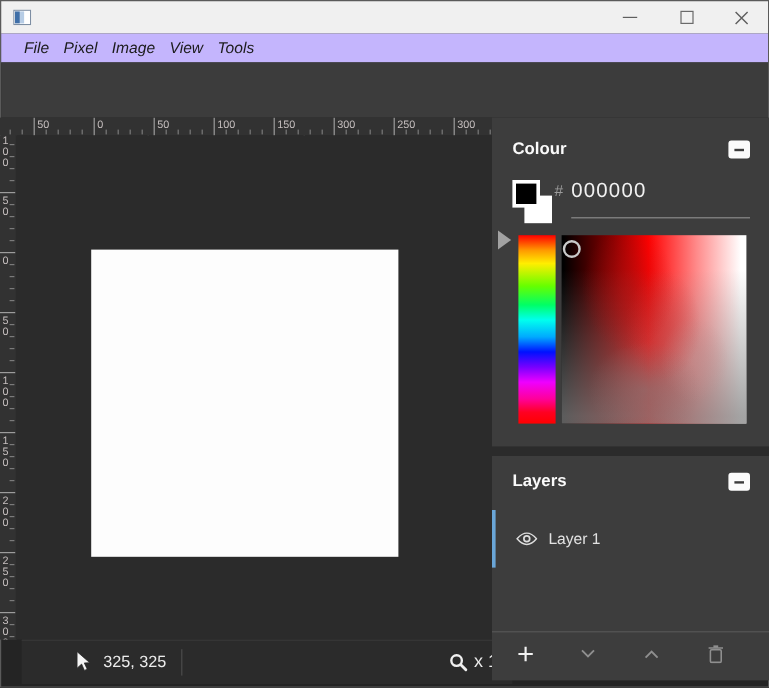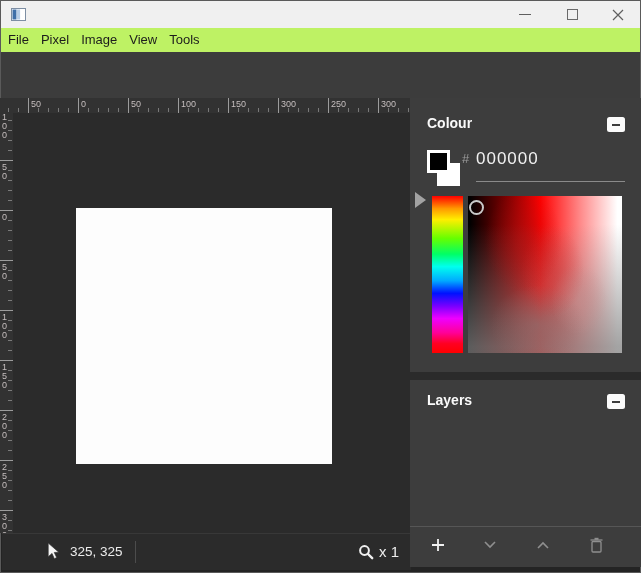--- a/index.html
+++ b/index.html
@@ -10,21 +10,21 @@
   
   .titlebar { position:absolute; left:1px; top:1px; width:639px; height:27px; background:#f0f0f0; }
   .app-icon { position:absolute; left:10px; top:7px; }
   .title-text { position:absolute; left:26px; top:0; height:27px; line-height:27px; font-size:12px; color:#3f3f3f; }
   .win-btn { position:absolute; top:0; width:38px; height:27px; display:flex; align-items:center; justify-content:center; }
   .win-btn.min { left:505px; } .win-btn.max { left:552px; } .win-btn.close { left:598px; }
   .glyph-min { width:12px; height:0; border-top:1.4px solid #5f5f5f; }
   .glyph-max { width:11px; height:11px; border:1.2px solid #6a6a6a; }
 
   
-  .menubar { position:absolute; left:1px; top:28px; width:639px; height:24px; background:#bef264; display:flex; align-items:center; padding-left:1px; }
+  .menubar { position:absolute; left:1px; top:28px; width:639px; height:24px; background:#c4b5fd; display:flex; align-items:center; padding-left:13px;font-style:italic; }
   .menu-item { padding:0 6px; font-size:13px; color:#1c1c1c; line-height:24px; }
 
   
   .toolbar { position:absolute; left:1px; top:52px; width:639px; height:46px; background:#3c3c3c; }
   .tool-btn { position:absolute; top:58px; width:34px; height:34px; display:flex; align-items:center; justify-content:center; }
   .tb-sep { position:absolute; top:57px; width:1px; height:36px; background:#5a5a5a; }
 
   
   .hruler { position:absolute; left:0; top:98px; width:410px; height:15px; background:#323232; overflow:hidden; }
   .htick { position:absolute; background:#9c9c9c; width:1px; }
@@ -35,21 +35,21 @@
   .vtick { position:absolute; background:#9c9c9c; height:1px; }
   .vtick.major { left:0; width:13px; }
   .vtick.minor { left:8px; width:4px; background:#7a7a7a; }
   .vlabel { position:absolute; left:2px; font-size:9px; line-height:9px; color:#c6bfbf; white-space:pre; }
 
   
   .canvas-area { position:absolute; left:13px; top:113px; width:397px; height:420px; background:#2b2b2b; }
   .canvas-white { position:absolute; left:63px; top:95px; width:256px; height:256px; background:#fdfdfd; }
 
   
-  .statusbar { position:absolute; left:2px; top:533px; width:409px; height:37px; background:#2b2b2b; border-top:1px solid #383838; }
+  .statusbar { position:absolute; left:18px; top:533px; width:409px; height:37px; background:#2b2b2b; border-top:1px solid #383838; }
   .cursor-pos { position:absolute; left:68px; top:0; line-height:36px; font-size:13.5px; color:#ececec; }
   .status-sep { position:absolute; left:133px; top:7px; width:1px; height:22px; background:#4c4c4c; }
   .zoom-text { position:absolute; left:377px; top:0; line-height:36px; font-size:15px; color:#ececec; }
   .cursor-icn { position:absolute; left:45px; top:8px; }
   .zoom-icn { position:absolute; left:356px; top:10px; }
 
   
   .right-panel { position:absolute; left:410px; top:98px; width:231px; height:469px; background:#3d3d3d; }
   .section-title { position:absolute; left:17px; font-size:14px; font-weight:bold; color:#fafafa; }
   .collapse-btn { position:absolute; left:197px; width:18px; height:15px; background:#fbfbfb; border-radius:2.5px; }
@@ -351,20 +351,30 @@
       <div class="sl-box">
         <div class="sl-handle"></div>
       </div>
     </div>
 
     <div class="panel-gap"></div>
 
     <div class="layers-section">
       <div class="section-title">Layers</div>
       <div class="collapse-btn"></div>
+      <div class="layer-list">
+  <div class="layer-row">
+    <div class="layer-selected-bar"></div>
+    <svg class="eye" width="18" height="14" viewBox="0 0 20 14">
+      <path d="M1 7 Q10 -3.5 19 7 Q10 17.5 1 7 Z" fill="none" stroke="#dddddd" stroke-width="1.3"></path>
+      <circle cx="10" cy="7" r="2.7" fill="none" stroke="#dddddd" stroke-width="1.6"></circle>
+    </svg>
+    <span class="layer-name">Layer 1</span>
+  </div>
+</div>
       <div class="layers-footer-sep"></div>
       <div class="lf-btn add">
         <svg width="14" height="14" viewBox="0 0 14 14">
             <path d="M7 1 V13 M1 7 H13" stroke="#f2f2f2" stroke-width="1.8"></path>
           </svg>
       </div>
       <div class="lf-btn down">
         <svg width="12" height="8" viewBox="0 0 12 8">
             <polyline points="1,1 6,6 11,1" fill="none" stroke="#8f8f8f" stroke-width="1.6"></polyline>
           </svg>

